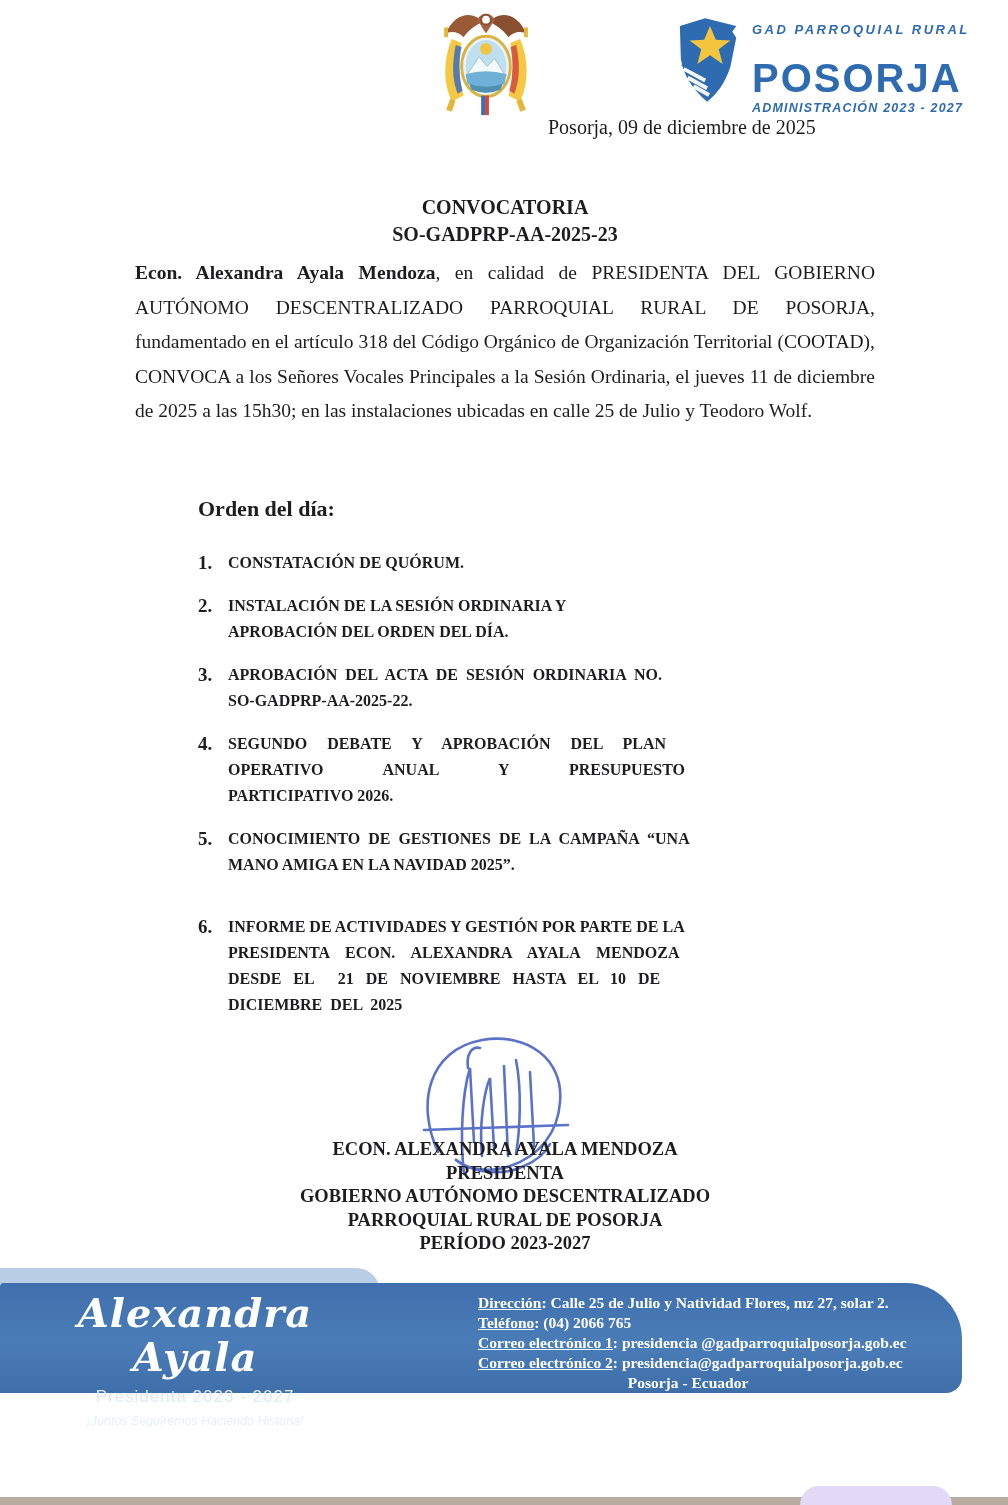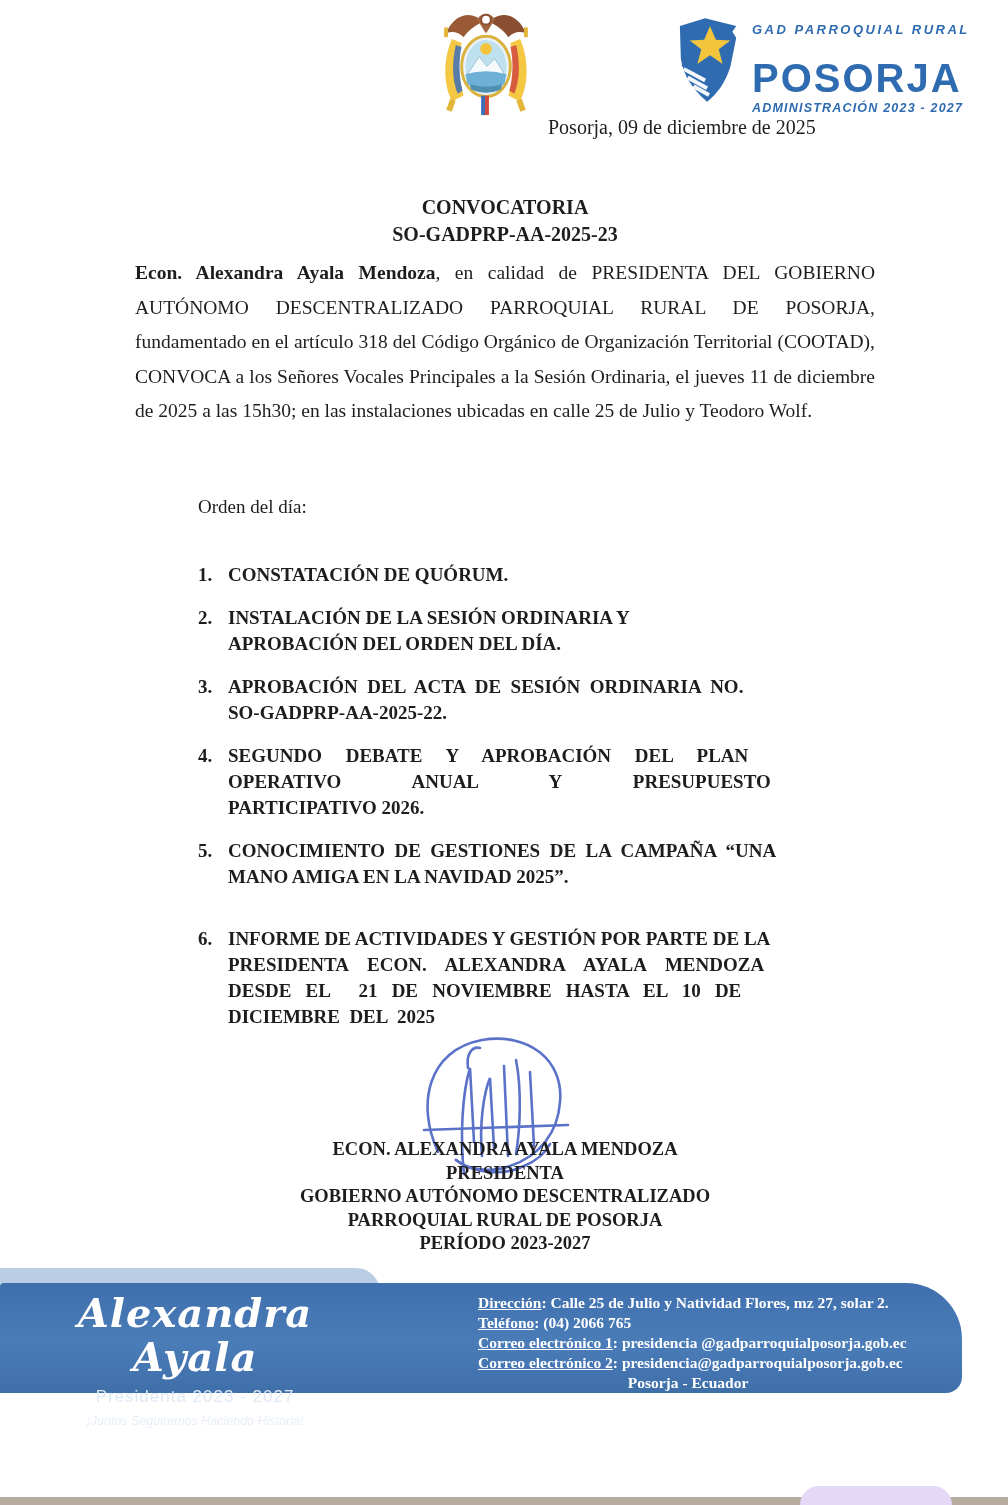--- a/index.html
+++ b/index.html
@@ -25,25 +25,25 @@
   .date-line{position:absolute;left:548px;top:116px;font-size:20px;}
   
   .doc-title{position:absolute;left:135px;top:186px;width:740px;text-align:center;
     font-weight:bold;font-size:20px;line-height:27px;margin-top:8px;}
   
   .body-par{position:absolute;left:135px;top:256px;width:740px;margin:0;
     font-size:19.5px;line-height:34.6px;text-align:justify;}
   .body-par .b{font-weight:bold;}
   
   .agenda{position:absolute;left:198px;top:496px;width:600px;}
-  .agenda-head{font-weight:normal;font-size:19px;margin-bottom:44px;}
+  .agenda-head{font-weight:bold;font-size:22px;margin-bottom:28px;}
   .agenda-item{display:flex;margin-bottom:17px;}
   .agenda-item.gap-top{margin-top:36px;}
   .item-num{width:30px;flex:0 0 auto;font-weight:bold;font-size:19px;line-height:26px;}
-  .item-text{font-weight:bold;font-size:19px;line-height:26px;white-space:pre-wrap;}
+  .item-text{font-weight:bold;font-size:16px;line-height:26px;white-space:pre-wrap;}
   
   .sig-svg{position:absolute;left:408px;top:1032px;width:175px;height:152px;}
   .sig-block{position:absolute;left:135px;top:1138px;width:740px;text-align:center;
     font-weight:bold;font-size:18.5px;line-height:23.5px;}
   
   .banner-swoosh{position:absolute;left:0;top:1268px;width:380px;height:40px;
     background:#b9cde4;border-radius:0 60px 40px 0;}
   .banner{position:absolute;left:0;top:1283px;width:962px;height:110px;
     background:linear-gradient(180deg,#3f70ad 0%,#4a7cb8 55%,#3f6fa9 100%);
     border-radius:4px 56px 16px 0;}

